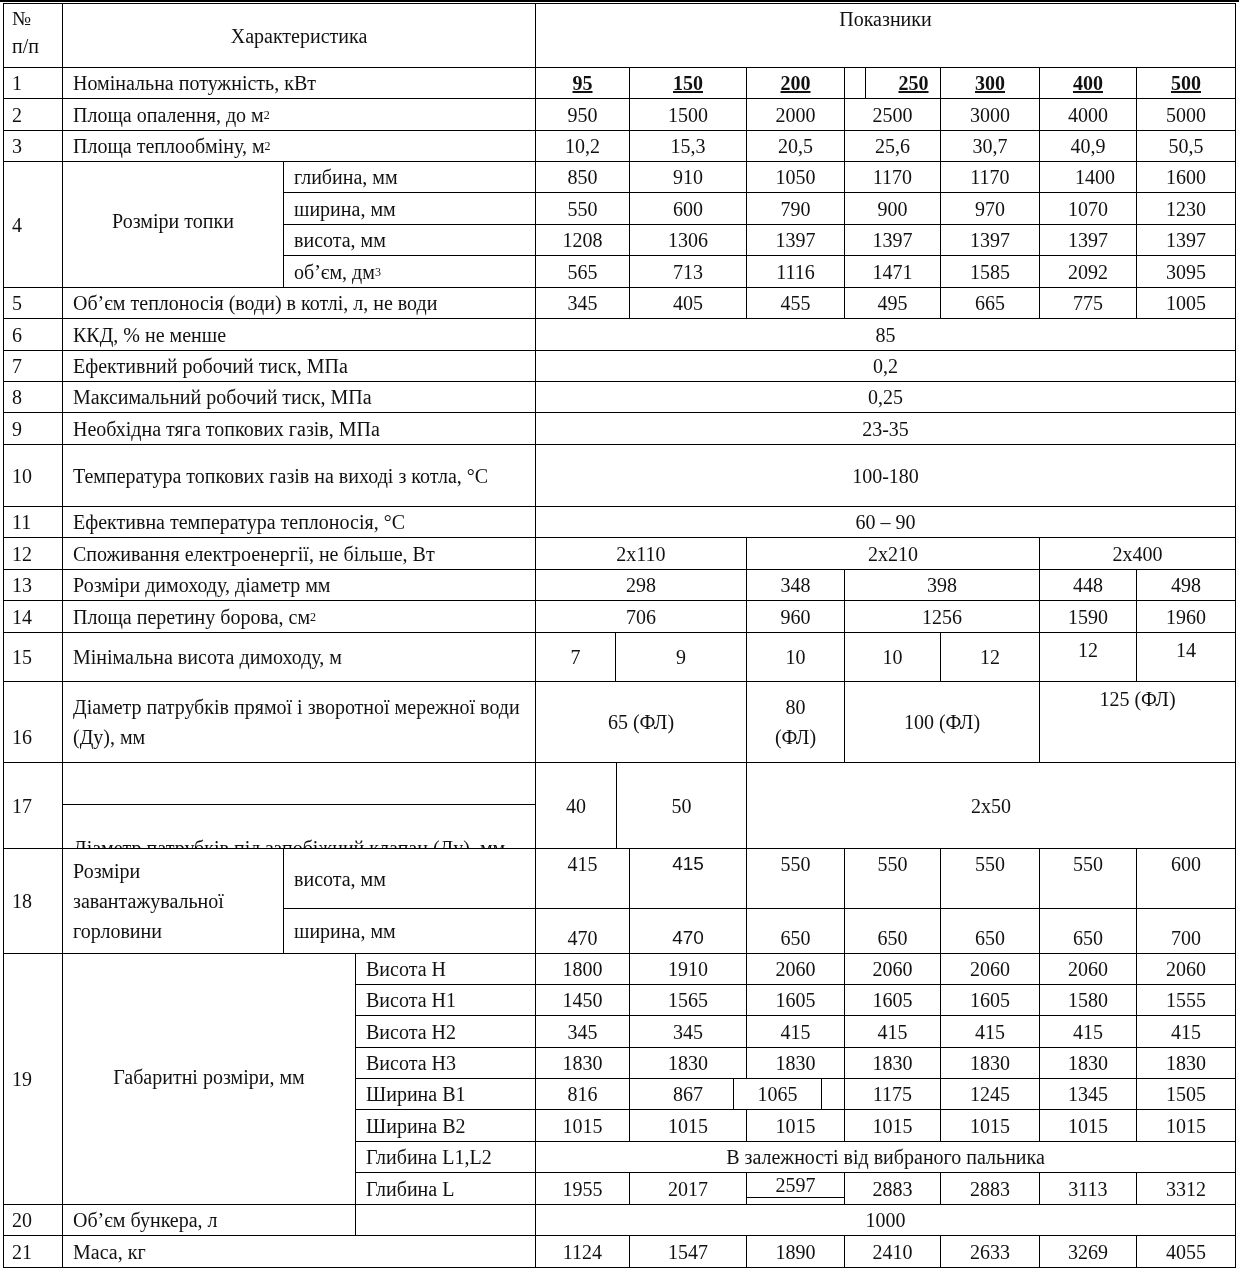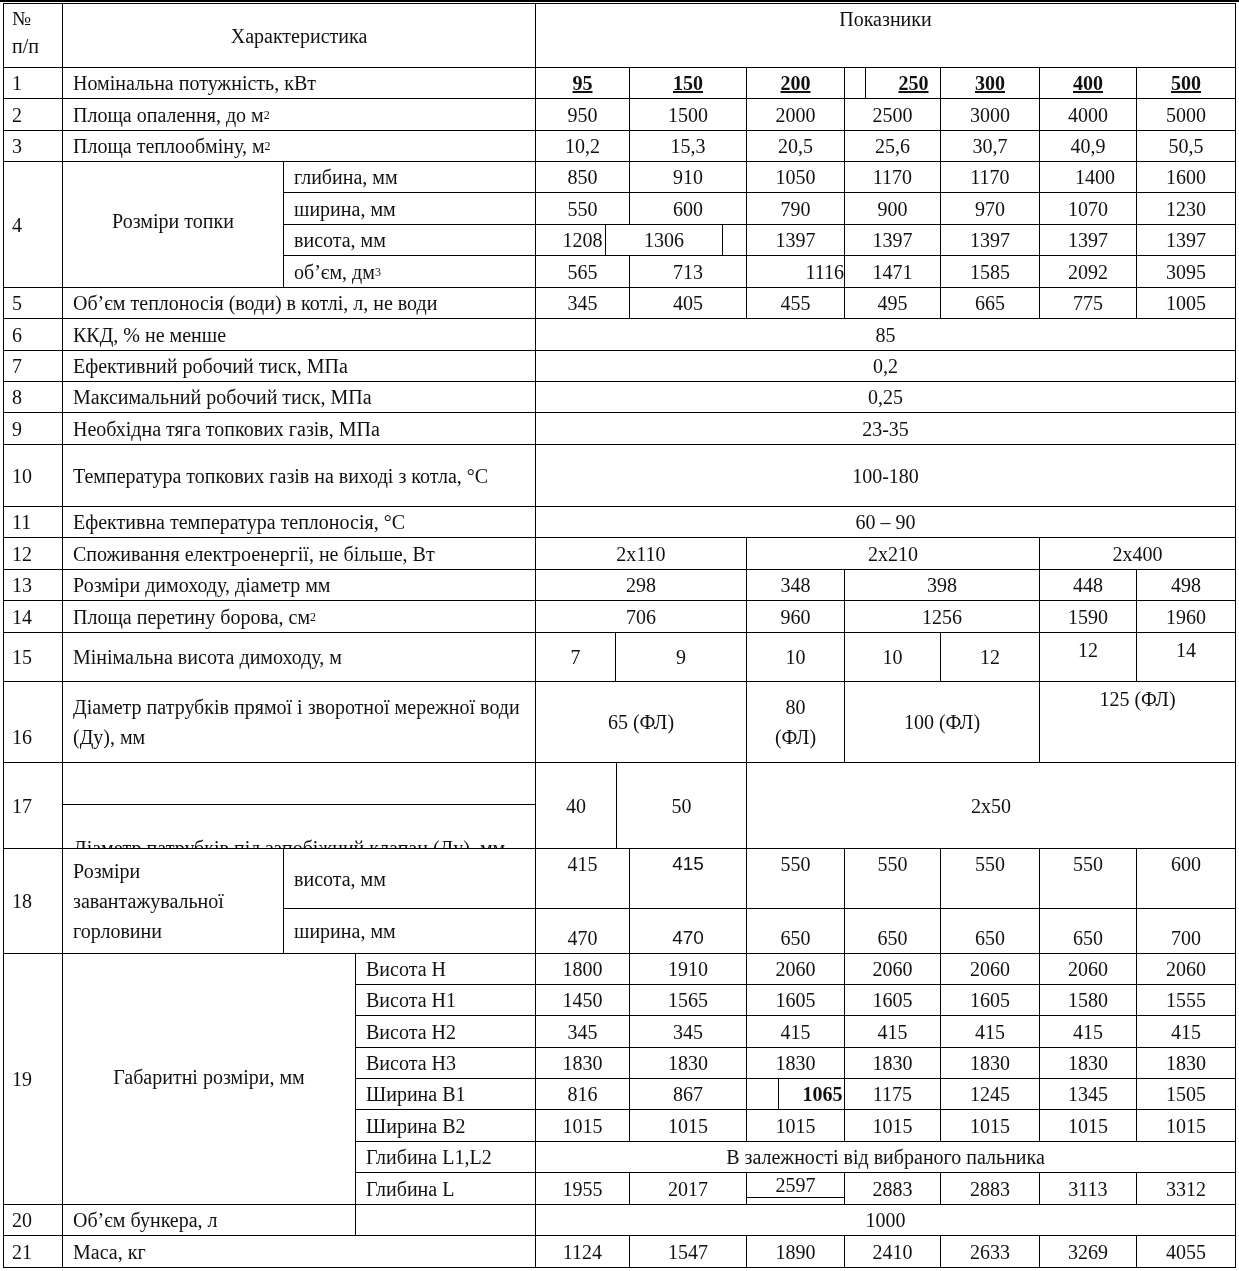--- a/index.html
+++ b/index.html
@@ -165,21 +165,21 @@
     </div>
     <div class="c " style="left: 1137px; top: 193px; width: 100px; height: 33px;">
       <span>1230</span>
     </div>
     <div class="c l" style="left: 284px; top: 225px; width: 253px; height: 32px;">
       <span>висота, мм</span>
     </div>
     <div class="c " style="left: 536px; top: 225px; width: 95px; height: 32px;">
       <span>1208</span>
     </div>
-    <div class="c " style="left: 606px; top: 225px; width: 118px; height: 32px;">
+    <div class="c " style="left: 630px; top: 225px; width: 118px; height: 32px;">
       <span>1306</span>
     </div>
     <div class="c " style="left: 747px; top: 225px; width: 99px; height: 32px;">
       <span>1397</span>
     </div>
     <div class="c " style="left: 845px; top: 225px; width: 97px; height: 32px;">
       <span>1397</span>
     </div>
     <div class="c " style="left: 941px; top: 225px; width: 100px; height: 32px;">
       <span>1397</span>
@@ -193,21 +193,21 @@
     <div class="c l" style="left: 284px; top: 256px; width: 253px; height: 33px;">
       <span>об’єм, дм</span>
       <sup>3</sup>
     </div>
     <div class="c " style="left: 536px; top: 256px; width: 95px; height: 33px;">
       <span>565</span>
     </div>
     <div class="c " style="left: 630px; top: 256px; width: 118px; height: 33px;">
       <span>713</span>
     </div>
-    <div class="c " style="left: 747px; top: 256px; width: 99px; height: 33px; justify-content: flex-end;">
+    <div class="c " style="left: 747px; top: 256px; width: 99px; height: 33px;">
       <span>1116</span>
     </div>
     <div class="c " style="left: 845px; top: 256px; width: 97px; height: 33px;">
       <span>1471</span>
     </div>
     <div class="c " style="left: 941px; top: 256px; width: 100px; height: 33px;">
       <span>1585</span>
     </div>
     <div class="c " style="left: 1040px; top: 256px; width: 98px; height: 33px;">
       <span>2092</span>
@@ -572,21 +572,21 @@
     </div>
     <div class="c l" style="left: 356px; top: 1079px; width: 181px; height: 32px;">
       <span>Ширина B1</span>
     </div>
     <div class="c " style="left: 536px; top: 1079px; width: 95px; height: 32px;">
       <span>816</span>
     </div>
     <div class="c " style="left: 630px; top: 1079px; width: 118px; height: 32px;">
       <span>867</span>
     </div>
-    <div class="c " style="left: 779px; top: 1079px; width: 89px; height: 32px; font-weight: bold;">
+    <div class="c " style="left: 734px; top: 1079px; width: 89px; height: 32px;">
       <span>1065</span>
     </div>
     <div class="c " style="left: 845px; top: 1079px; width: 97px; height: 32px;">
       <span>1175</span>
     </div>
     <div class="c " style="left: 941px; top: 1079px; width: 100px; height: 32px; justify-content: center;">
       <span>1245</span>
     </div>
     <div class="c " style="left: 1040px; top: 1079px; width: 98px; height: 32px;">
       <span>1345</span>

